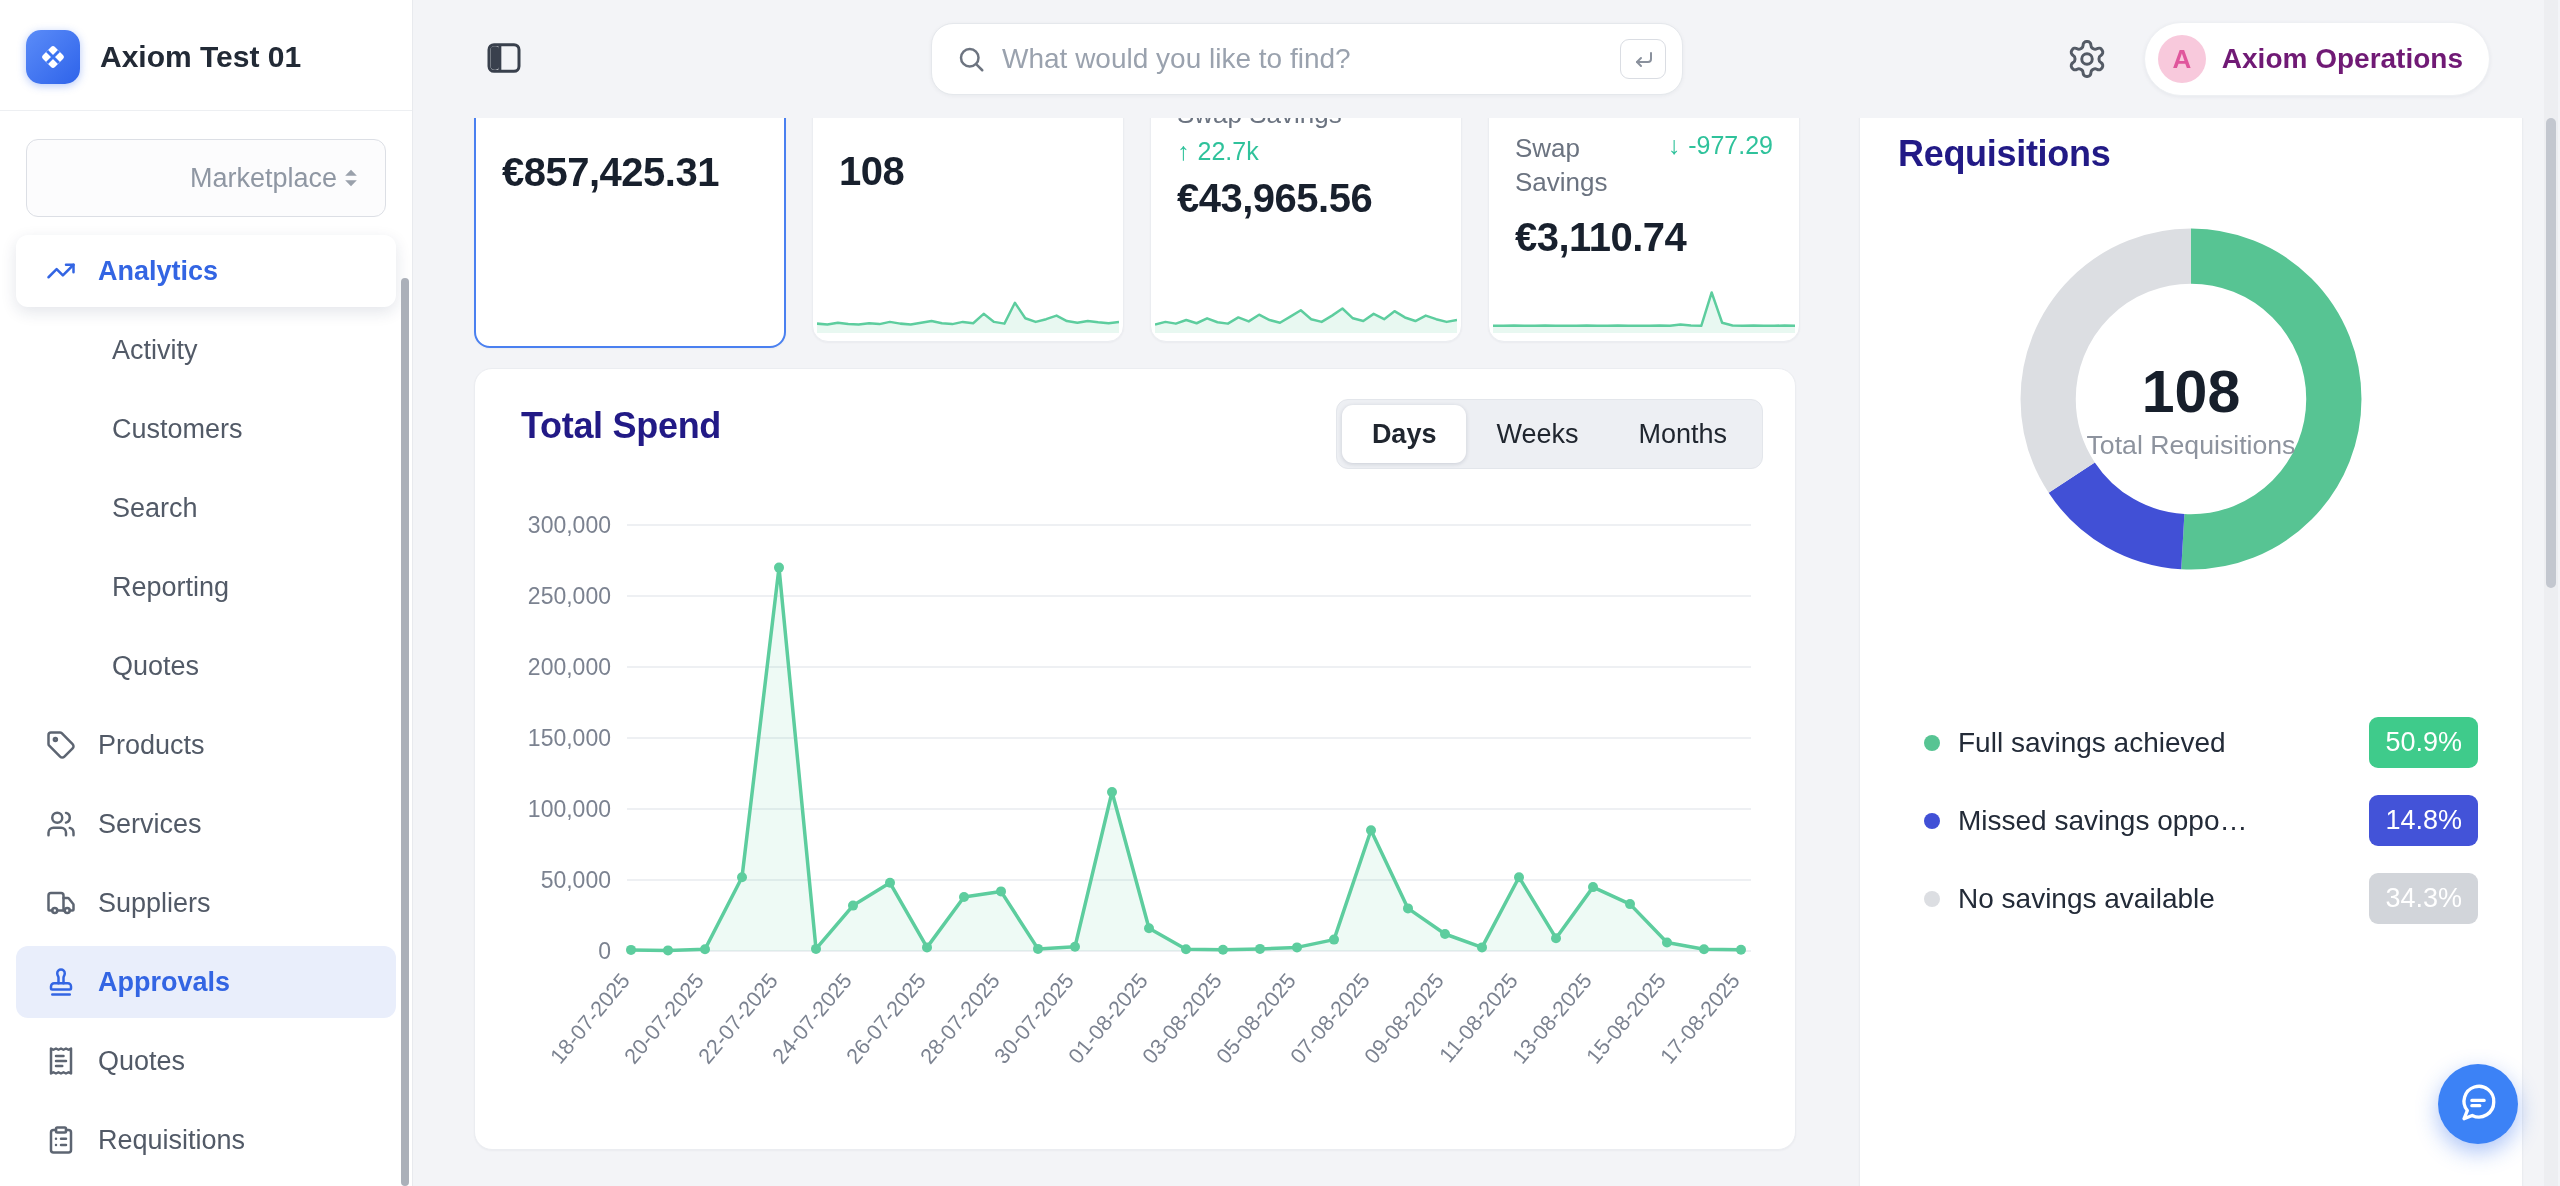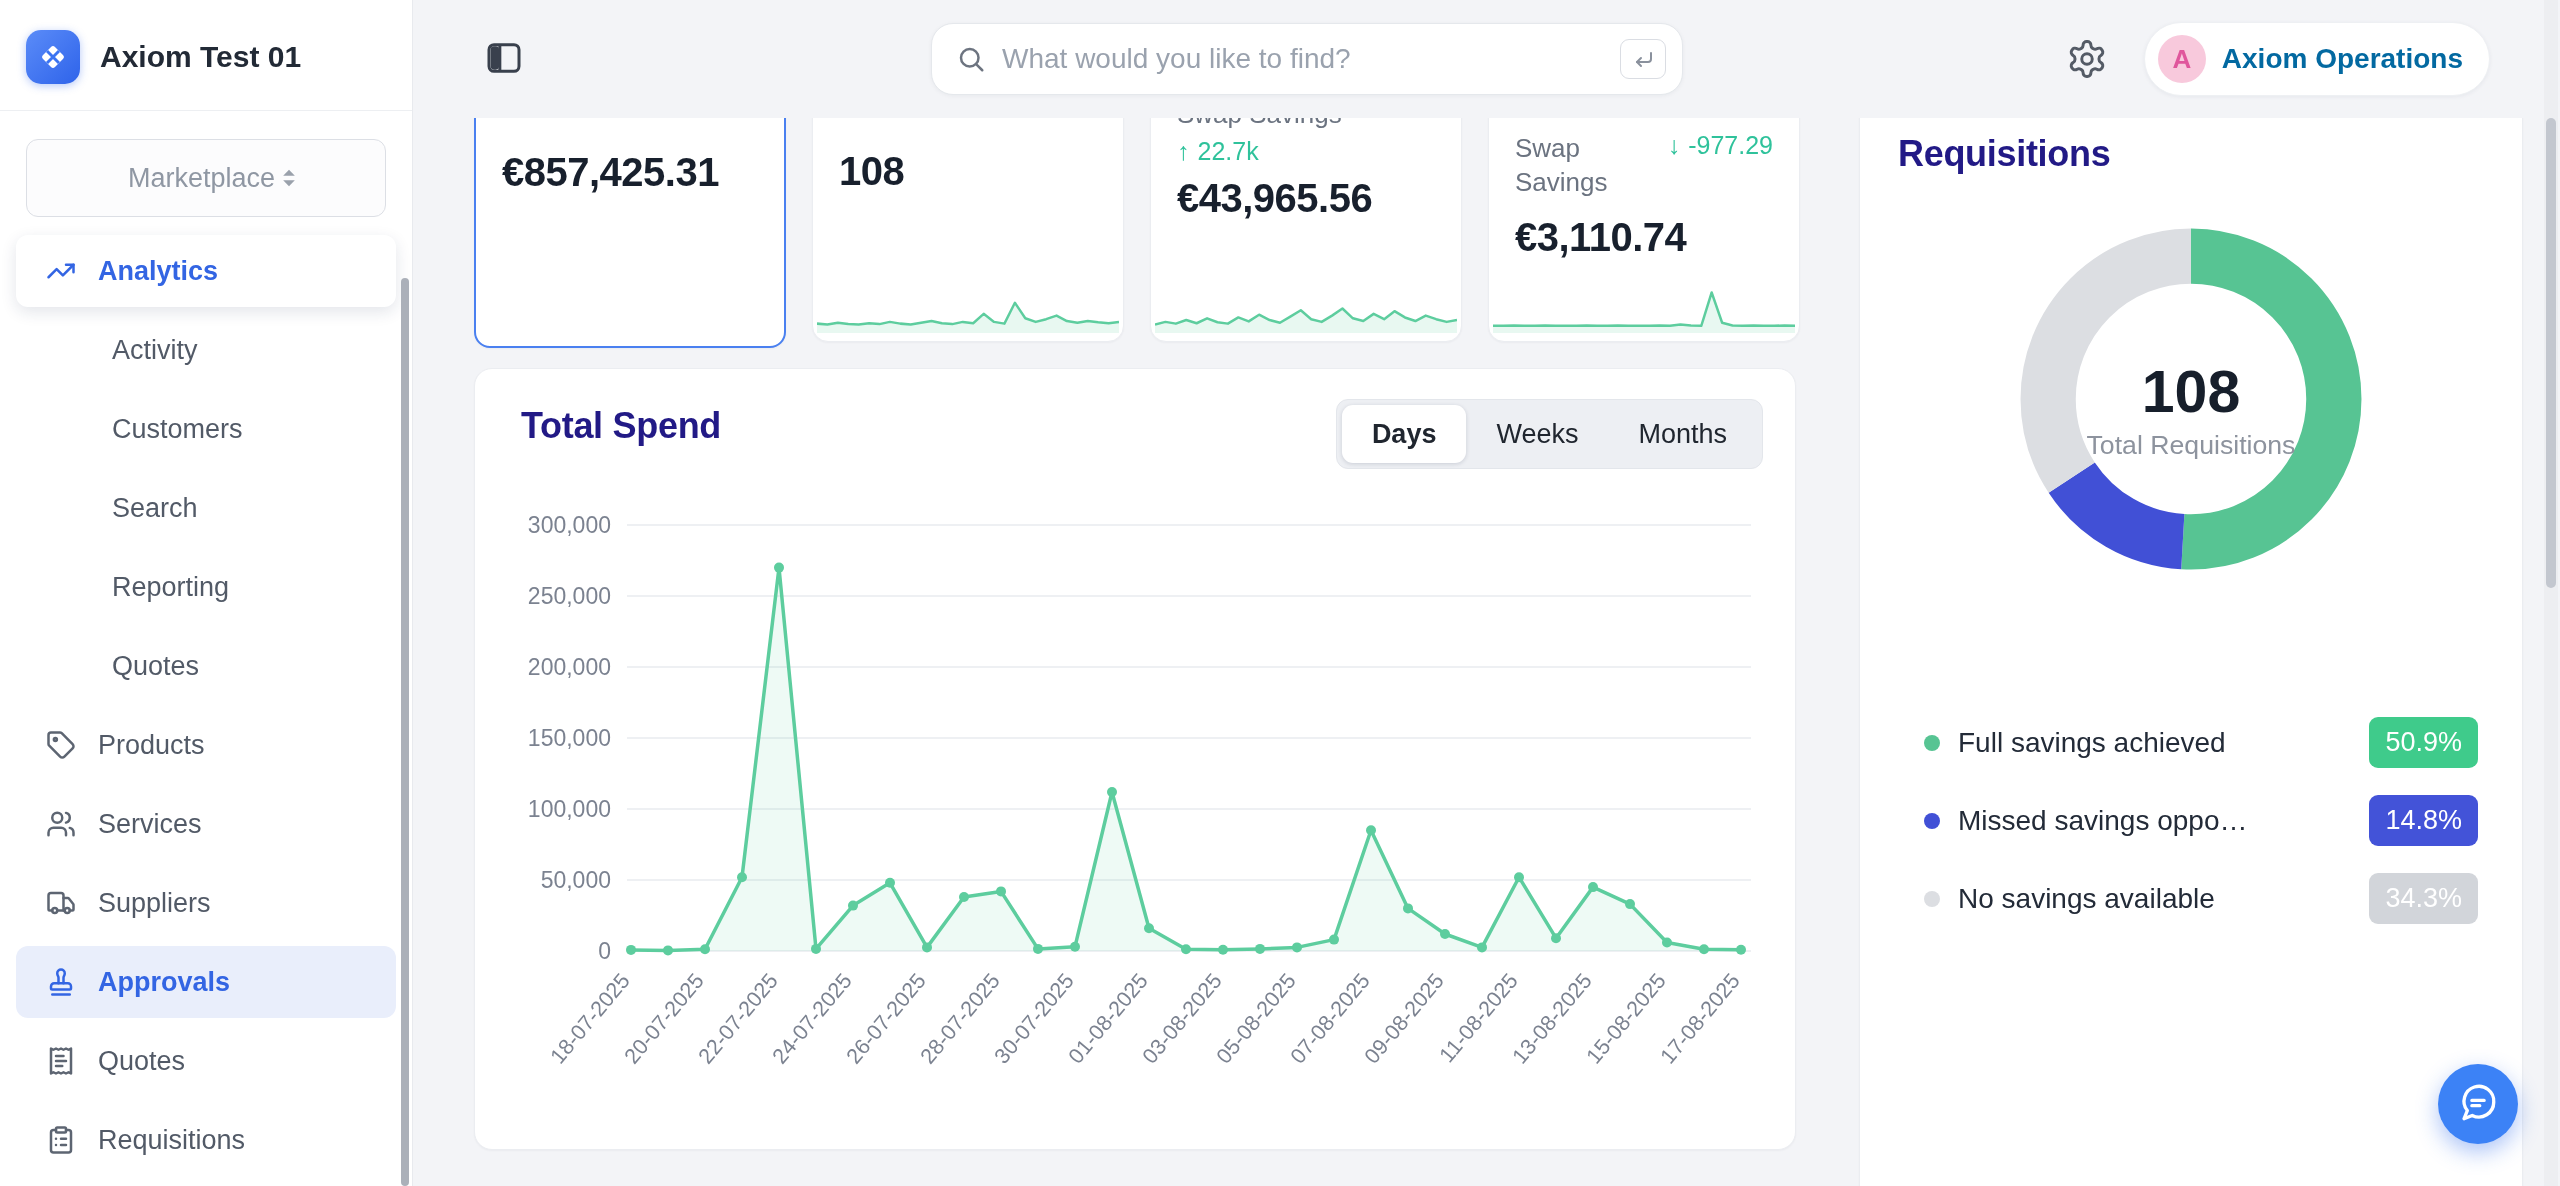--- a/index.html
+++ b/index.html
@@ -7,21 +7,21 @@
   html,body{width:2560px;height:1186px}
   body{font-family:"Liberation Sans",sans-serif;background:#f3f4f7;overflow:hidden;position:relative;color:#20262f}
   .app{position:absolute;inset:0}
 
   
   .sidebar{position:absolute;left:0;top:0;width:413px;height:1186px;background:#fff;border-right:1px solid #e8eaee;z-index:20}
   .logo-row{display:flex;align-items:center;gap:20px;padding:30px 26px 26px}
   .logo{width:54px;height:54px;border-radius:15px;background:linear-gradient(135deg,#5b8cf8,#2e63ea);display:flex;align-items:center;justify-content:center;box-shadow:0 2px 8px rgba(46,99,234,.35);cursor:pointer}
   .app-title{font-size:30px;font-weight:700;color:#222a36}
   .sidebar-divider{border-top:1px solid #edeff2}
-  .workspace-select{margin:28px 26px 18px;height:78px;border:1.5px solid #dcdfe5;border-radius:12px;display:flex;align-items:center;justify-content:center;padding:0 20px 0 39px;color:#8f97a3;font-size:27px;background:#fcfcfd;cursor:pointer}
+  .workspace-select{margin:28px 26px 18px;height:78px;border:1.5px solid #dcdfe5;border-radius:12px;display:flex;align-items:center;justify-content:flex-end;padding:0 20px 0 39px;color:#8f97a3;font-size:27px;background:#fcfcfd;cursor:pointer}
   .sel-icon{color:#9aa1ab;display:flex}
   .nav{margin-top:14px}
   .nav-item{display:flex;align-items:center;height:72px;margin:0 16px 7px;border-radius:12px;padding-left:30px;gap:22px;font-size:27px;color:#525a67;cursor:pointer}
   .nav-item .icon{width:30px;height:30px;display:flex;color:#5d6572}
   .nav-item .icon svg{width:30px;height:30px}
   .nav-item.child{padding-left:96px}
   .nav-item.active-card{background:#fff;color:#3365e3;box-shadow:0 5px 16px rgba(25,39,80,.12);font-weight:600}
   .nav-item.active-card .icon{color:#3365e3}
   .nav-item.selected{background:#e9eefb;color:#3365e3;font-weight:600}
   .nav-item.selected .icon{color:#3365e3}
@@ -32,21 +32,21 @@
   .collapse-btn{margin-left:68px;width:46px;height:46px;background:none;border:none;cursor:pointer;display:flex;align-items:center;justify-content:center}
   .searchbar{position:absolute;left:518px;top:23px;width:752px;height:72px;display:flex;align-items:center;background:#fff;border:1.5px solid #e5e8ec;border-radius:22px;padding:0 16px 0 24px;box-shadow:0 1px 4px rgba(20,30,60,.05);cursor:text}
   .search-icon{color:#6d7480;display:flex}
   .searchbar input{flex:1;border:none;outline:none;font-size:28px;color:#333;background:transparent;margin-left:16px;font-family:inherit;min-width:0}
   .searchbar input::placeholder{color:#9aa2ae}
   .enter-chip{width:46px;height:40px;border:1.5px solid #dadde3;border-radius:9px;display:flex;align-items:center;justify-content:center;color:#8a919d;flex:none;background:#fff}
   .topbar-right{margin-left:auto;display:flex;align-items:center;gap:36px;margin-right:70px}
   .gear-btn{background:none;border:none;cursor:pointer;color:#545b66;display:flex}
   .user-chip{display:flex;align-items:center;gap:16px;background:#fff;border-radius:40px;padding:12px 26px 12px 13px;box-shadow:0 1px 4px rgba(20,30,60,.06);border:1px solid #eef0f3;cursor:pointer}
   .avatar{width:48px;height:48px;border-radius:50%;background:#f8c9dc;color:#e0569c;font-weight:700;font-size:26px;display:flex;align-items:center;justify-content:center}
-  .user-name{font-size:28px;font-weight:700;color:#0369a1;white-space:nowrap}
+  .user-name{font-size:28px;font-weight:700;color:#701a75;white-space:nowrap}
 
   
   .content{position:absolute;left:413px;top:118px;width:2147px;height:1068px;overflow:hidden}
   .stat-row{position:absolute;left:61px;top:-58px;display:flex;gap:26px}
   .stat-card{width:312px;height:282px;background:#fff;border:1.5px solid #ebedf1;border-radius:16px;padding:24px 26px;position:relative;overflow:hidden;box-shadow:0 1px 2px rgba(16,24,40,.04);cursor:pointer}
   .stat-card.selected{border:2.5px solid #4a80f0;height:288px}
   .stat-label{font-size:26px;color:#6b7380;line-height:34px}
   .pad36{padding-top:36px}
   .pad70{padding-top:70px}
   .stat-value{font-size:40px;font-weight:800;color:#18202d;margin-top:30px;letter-spacing:-.5px;white-space:nowrap}

